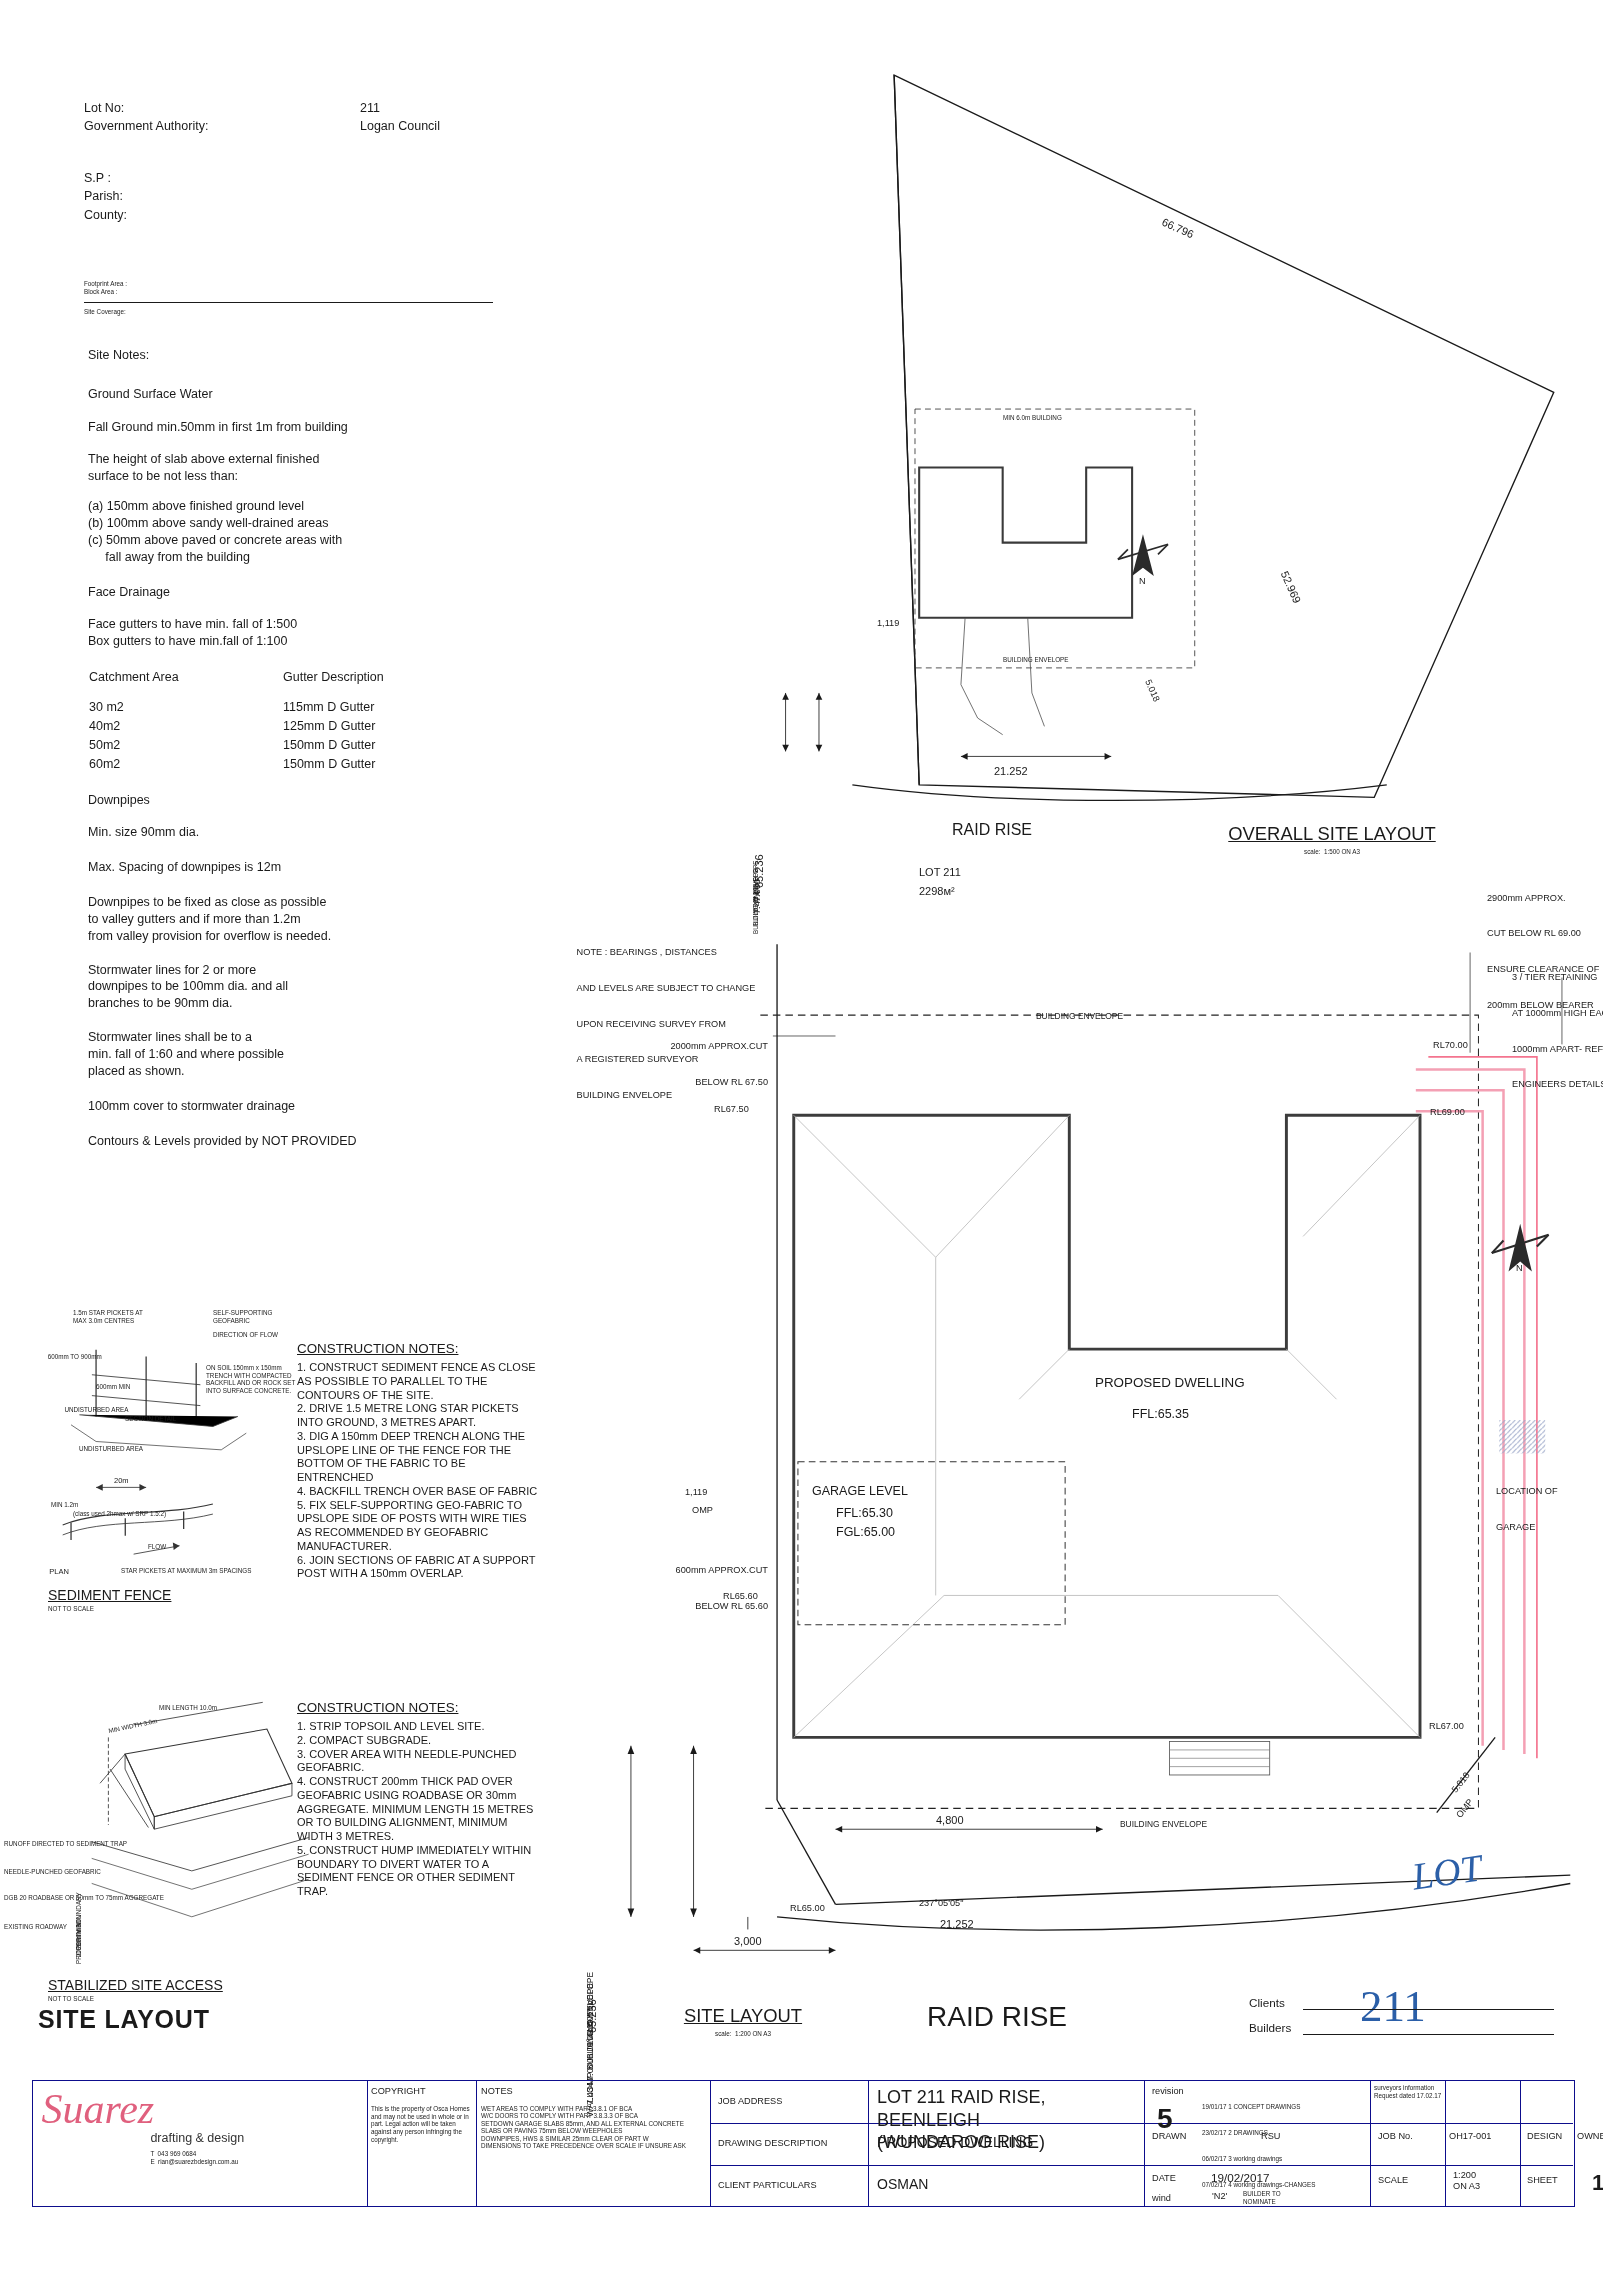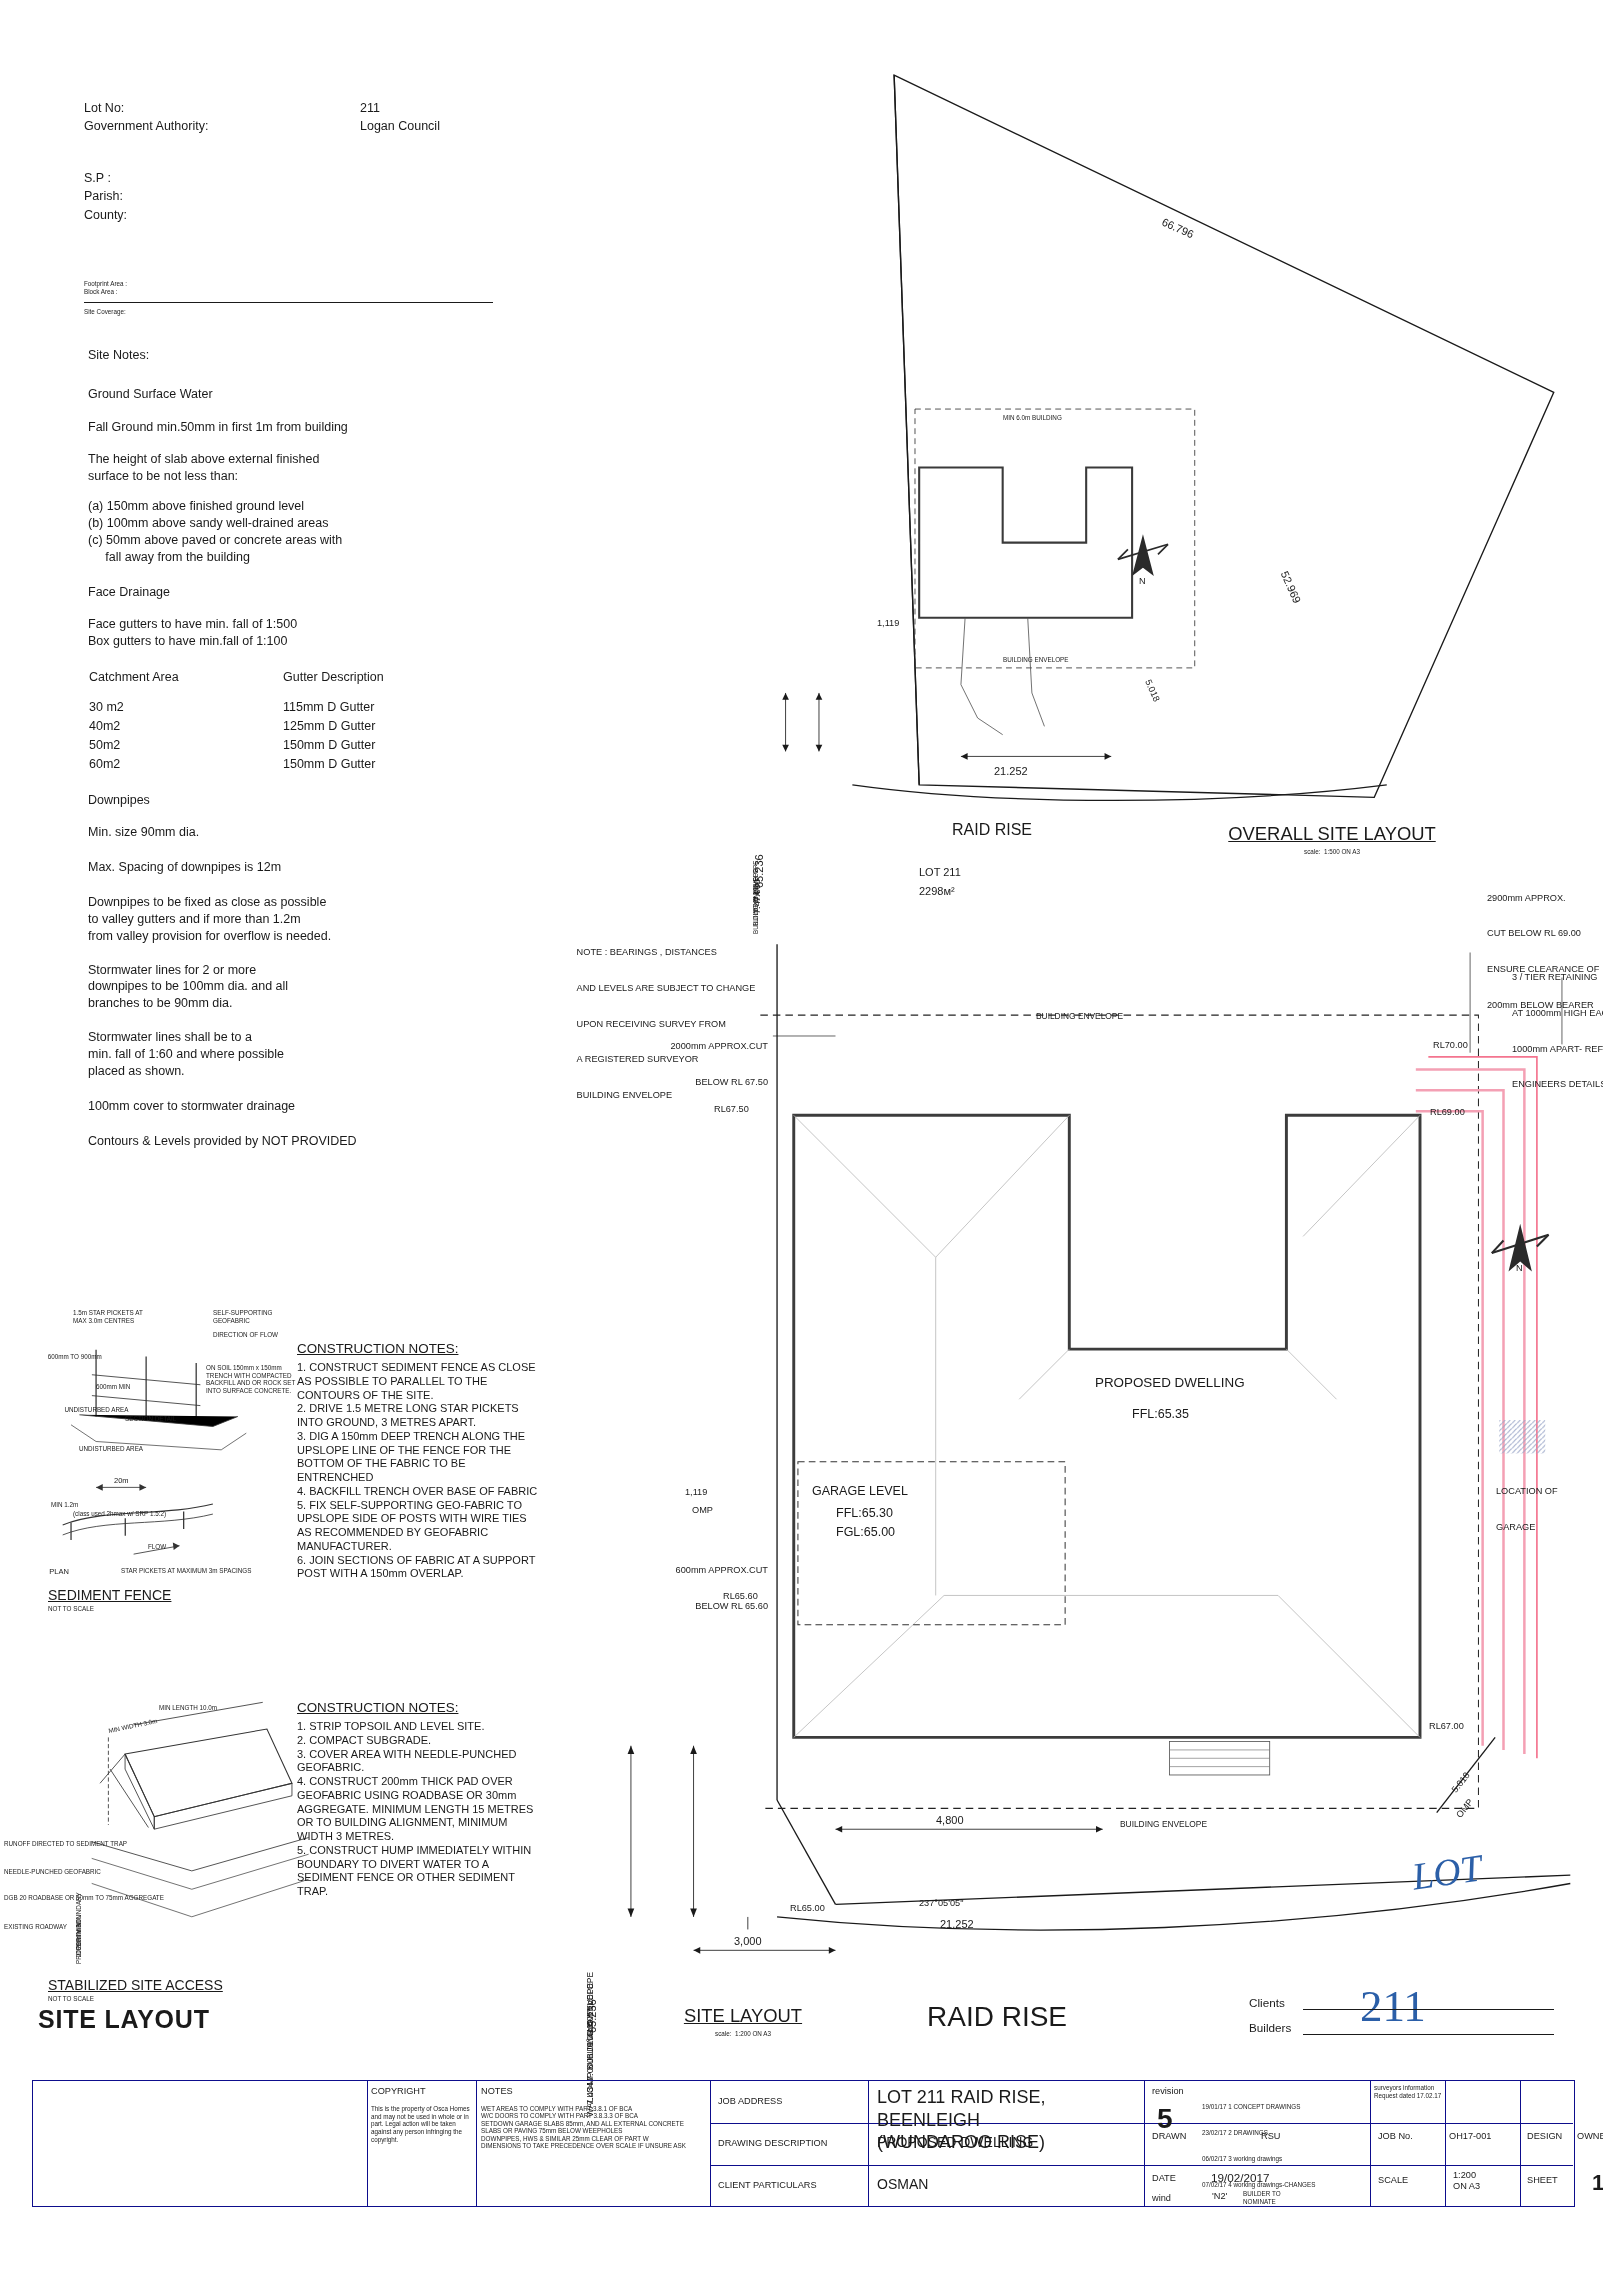--- a/index.html
+++ b/index.html
@@ -432,20 +432,26 @@
   <div class="vline" style="left:835px;"></div>
   <div class="vline" style="left:1111px;"></div>
   <div class="vline" style="left:1337px;"></div>
   <div class="vline" style="left:1412px;"></div>
   <div class="vline" style="left:1487px;"></div>
   <div class="hline" style="top:42px;left:677px;width:434px;"></div>
   <div class="hline" style="top:84px;left:677px;width:434px;"></div>
   <div class="hline" style="top:42px;left:1111px;width:429px;"></div>
   <div class="hline" style="top:84px;left:1111px;width:429px;"></div>
 
+  <div class="cell" style="left:8.4px;top:6.7px;width:322px;">
+    <div style="font-family:'Liberation Serif',serif;font-style:italic;font-size:42px;color:#e0607e;line-height:1;">Suarez</div>
+    <div style="font-size:12.5px;color:#333;margin-left:109px;margin-top:1.7px;">drafting &amp; design</div>
+    <div class="xtiny" style="margin-left:109px;margin-top:5px;">T  043 969 0684</div>
+    <div class="xtiny" style="margin-left:109px;">E  rian@suarezbdesign.com.au</div>
+  </div>
 
   <div class="cell" style="left:338px;top:5px;width:100px;">
     <div class="small">COPYRIGHT</div>
     <div class="xtiny" style="margin-top:6.7px;white-space:normal;line-height:1.25;">This is the property of Osca  Homes and may not be used in whole or in part. Legal action will be taken against any person infringing the copyright.</div>
   </div>
 
   <div class="cell" style="left:448px;top:5px;width:224px;">
     <div class="small">NOTES</div>
     <div class="xtiny" style="margin-top:6.7px;white-space:pre-line;line-height:1.2;">WET AREAS TO COMPLY WITH PART 3.8.1 OF BCA
 W/C DOORS TO COMPLY WITH PART 3.8.3.3 OF BCA

